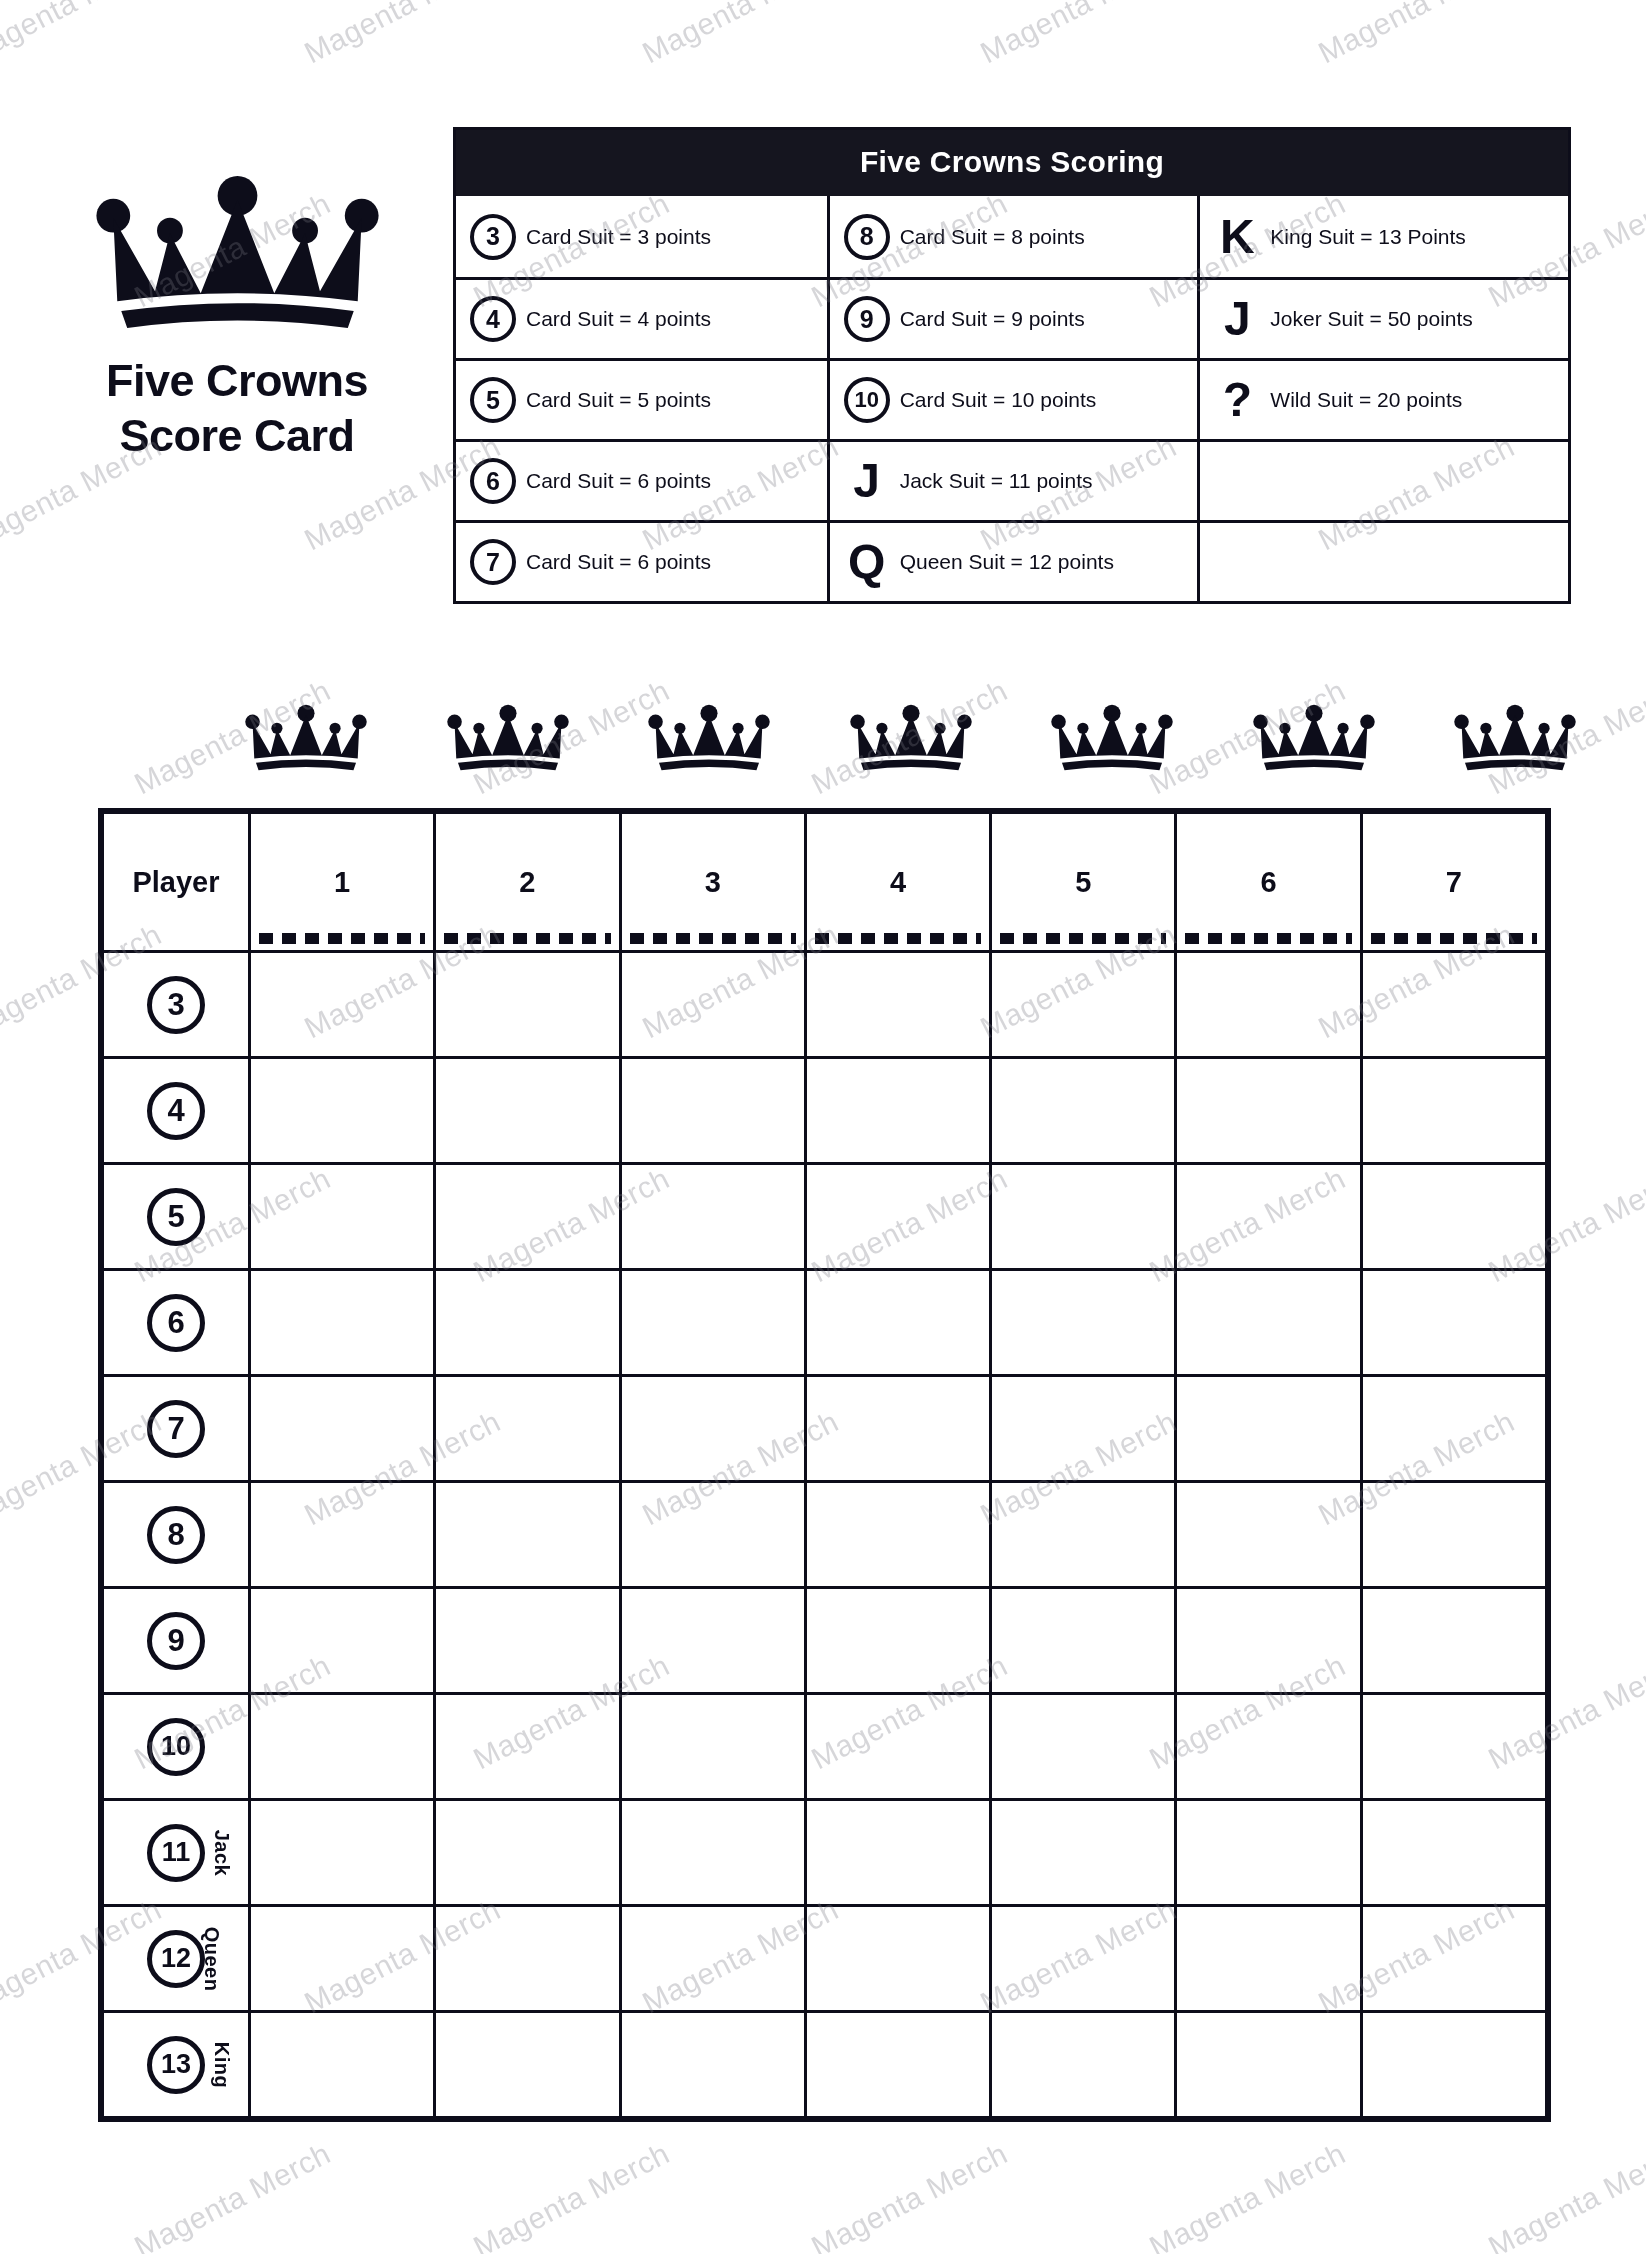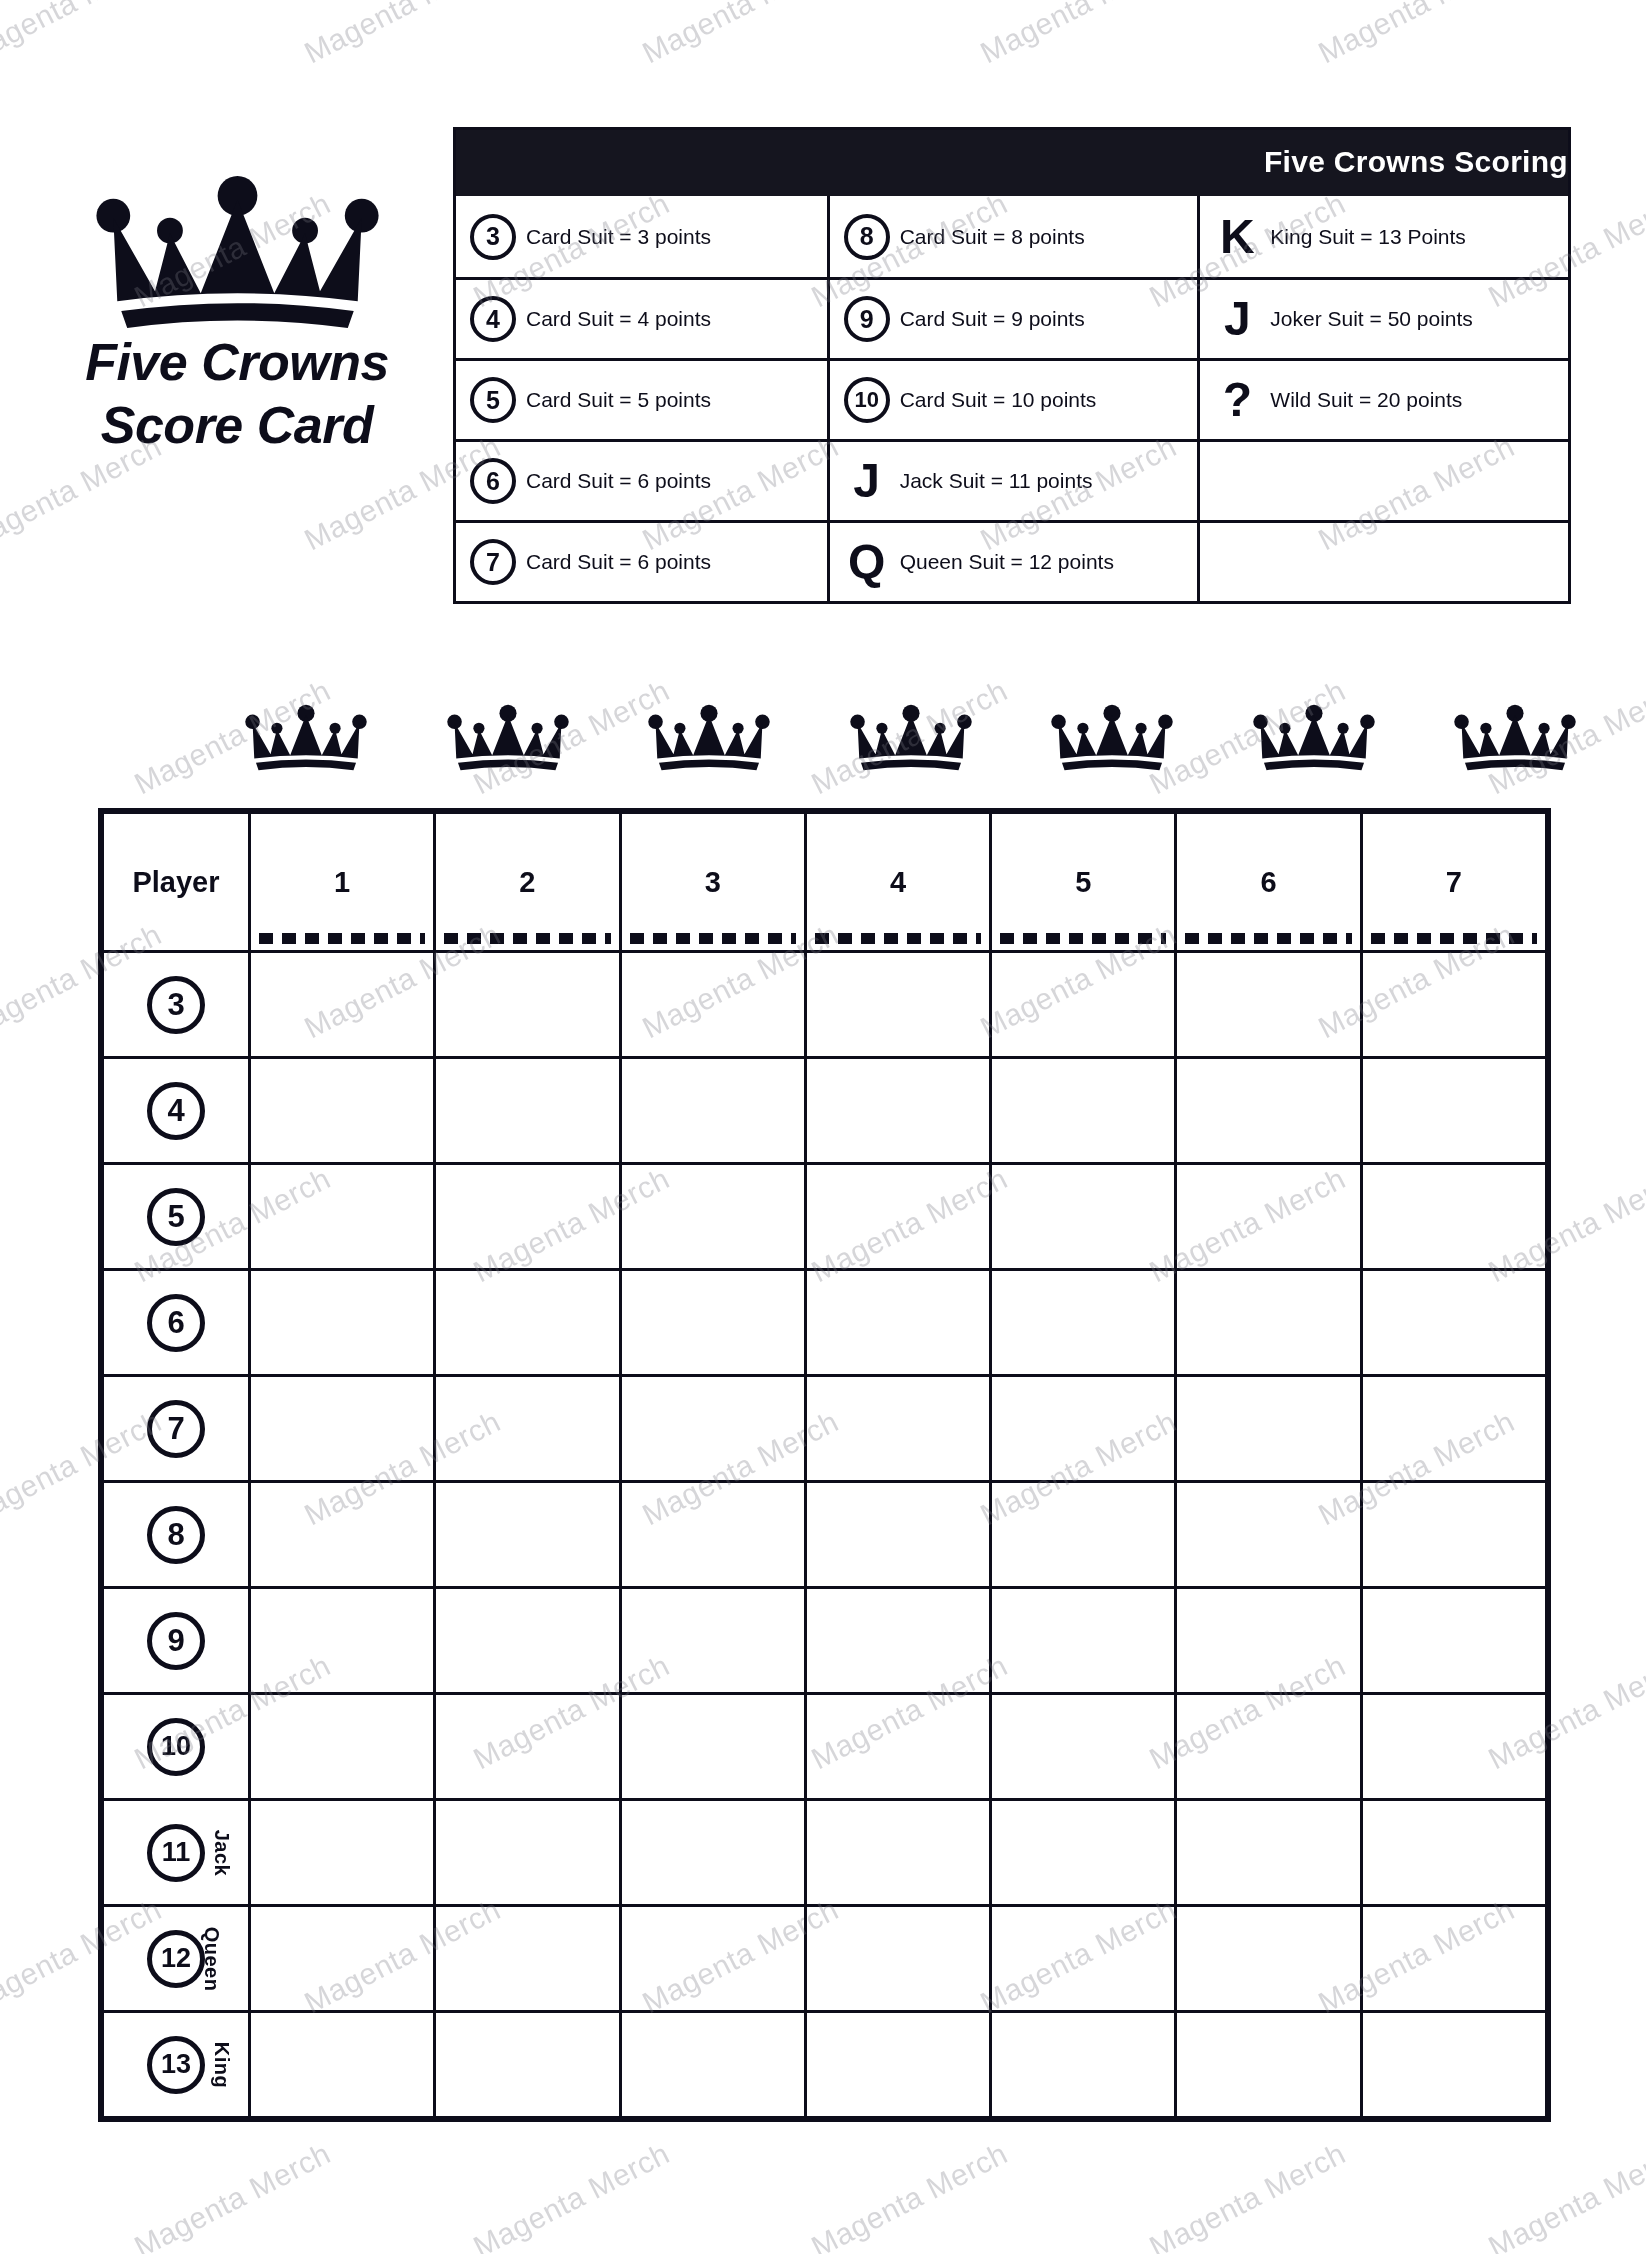--- a/index.html
+++ b/index.html
@@ -44,42 +44,41 @@
 
   .logo-block {
     position: absolute;
     left: 58px;
     top: 174px;
     width: 358px;
     text-align: center;
   }
   .crown-big { margin: 0 auto; display: block; }
   .logo-title {
-    font-size: 52px;
+    font-size: 45px;
     font-weight: bold;
     line-height: 1.22;
     letter-spacing: -0.5px;
-    margin-top: 3px;
+    margin-top: 26px;
     color: #0d0d1a;
-    font-style: italic;
   }
 
   
   .legend {
     position: absolute;
     left: 453px;
     top: 127px;
     width: 1118px;
     border: 3px solid #0d0d1a;
     background: #fff;
   }
   .legend-title {
     background: #15151f;
     color: #fff;
-    text-align: right;
+    text-align: center;
     font-size: 30px;
     font-weight: bold;
     padding: 15px 0 17px;
     letter-spacing: 0.3px;
   }
   .legend-grid {
     display: grid;
     grid-template-columns: 1fr 1fr 1fr;
   }
   .lg-col {

